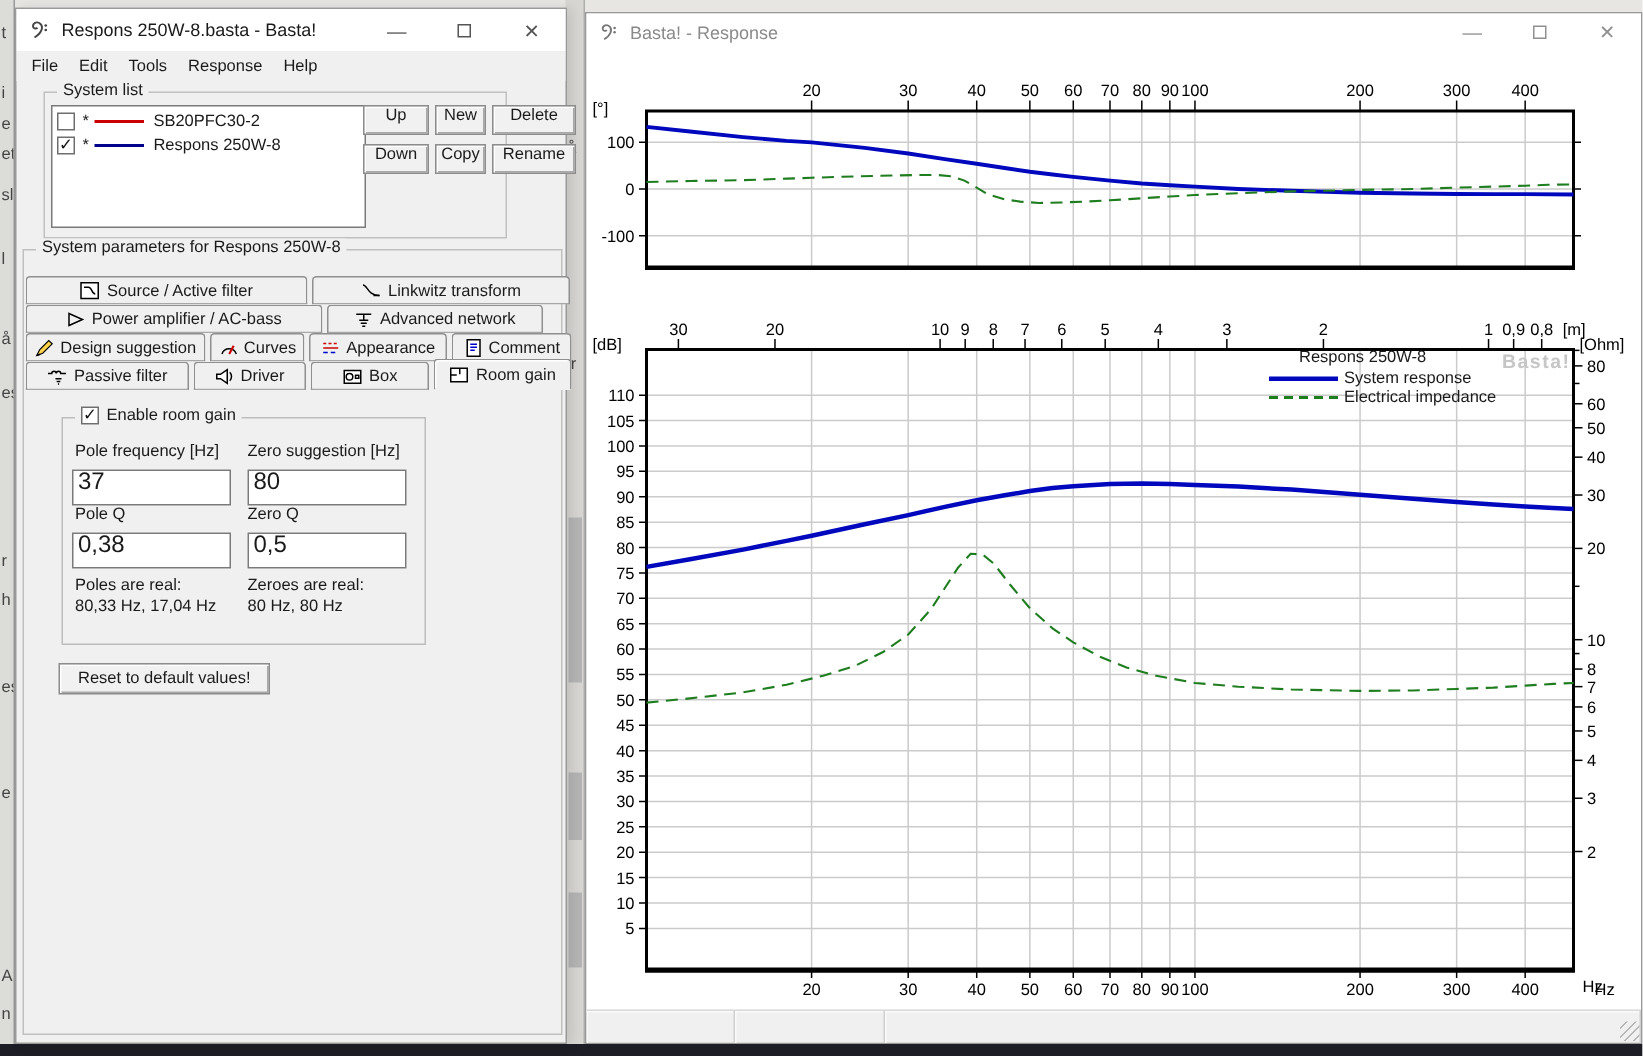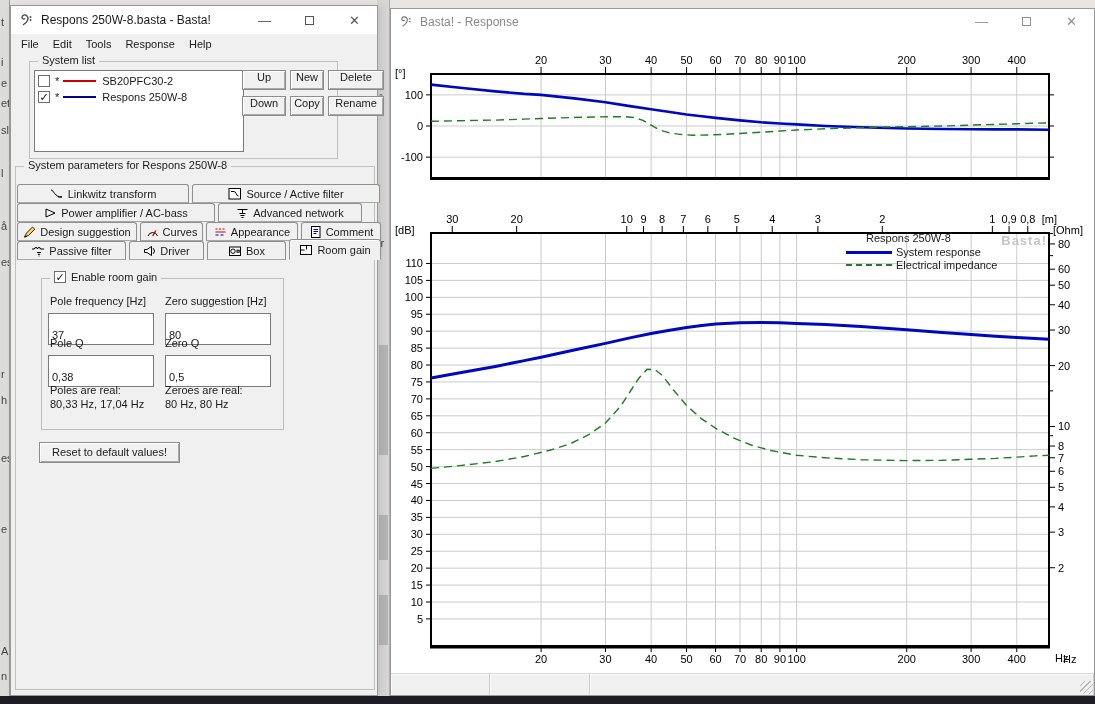--- a/index.html
+++ b/index.html
@@ -47,21 +47,21 @@
 
   .tabrows { position:absolute; left:1px; top:17px; width:366px; }
   .tabrow { display:flex; gap:3px; height:19px; margin-top:0; }
   .tab { border:1px solid #8f8f8f; border-bottom-color:#a7a7a7; border-radius:3px 3px 0 0; background:#f0f0f0; display:flex; align-items:center; justify-content:center; gap:4px; overflow:hidden; white-space:nowrap; }
   .tab svg { flex:0 0 auto; }
   .tab.active { margin-top:-2px; height:21px; border-bottom-color:#f0f0f0; background:#f0f0f0; box-shadow:inset 1px 1px 0 #fff; position:relative; z-index:2; }
 
   #gb-roomgain { left:25px; top:111px; width:243px; height:152px; border-color:#bdbdbd; }
   .rg-check { position:absolute; top:-8px; left:8px; background:#f0f0f0; padding:0 4px; display:flex; align-items:center; gap:5px; }
   .fld-label { position:absolute; }
-  .input { position:absolute; height:24px; background:#fff; border:1px solid #7a7a7a; padding:15px 3px; font-size:11px; line-height:13px; }
+  .input { position:absolute; height:24px; background:#fff; border:1px solid #7a7a7a; padding:1px 3px; font-size:16px; line-height:13px; }
   .real-line { position:absolute; }
 
   #btn-reset { position:absolute; left:23px; top:275px; width:141px; height:21px; line-height:19px; }
   #rg-note { position:absolute; left:31px; top:313px; width:296px; line-height:14px; white-space:pre-line; }
 
   
   #win-resp { left:390px; top:8px; width:705px; height:688px; }
   #win-resp .titlebar { height:25px;align-items:center; }
   .client { position:absolute; left:0; top:25px; width:703px; height:641px; background:#fff; overflow:hidden; }
   #charts { position:absolute; left:0; top:0; }
@@ -155,33 +155,33 @@
     <div class="btn sl-btn" style="left:212px;top:34px;width:44px">Down</div>
     <div class="btn sl-btn" style="left:260px;top:34px;width:34px">Copy</div>
     <div class="btn sl-btn" style="left:298px;top:34px;width:56px">Rename</div>
   </div>
 
   <div class="groupbox" id="gb-params">
     <span class="gb-label">System parameters for Respons 250W-8</span>
 
     <div class="tabrows">
       <div class="tabrow">
+        <div class="tab" style="width:188px">
+          <svg width="14" height="12" viewBox="0 0 14 12">
+              <rect x="1" y="0.5" width="11.5" height="10.5" fill="#fff" stroke="#000"></rect>
+              <path d="M3 3.5 h3 c2.5 0 2 4.5 4.5 4.5" fill="none" stroke="#000"></path>
+            </svg>
+          <span>Source / Active filter</span>
+        </div>
         <div class="tab" style="width:172px">
           <svg width="14" height="12" viewBox="0 0 14 12">
               <path d="M1 2 C4 2 4 9 12 9" fill="none" stroke="#000"></path>
               <path d="M8 9 h4" stroke="#000"></path>
             </svg>
           <span>Linkwitz transform</span>
-        </div>
-        <div class="tab" style="width:188px">
-          <svg width="14" height="12" viewBox="0 0 14 12">
-              <rect x="1" y="0.5" width="11.5" height="10.5" fill="#fff" stroke="#000"></rect>
-              <path d="M3 3.5 h3 c2.5 0 2 4.5 4.5 4.5" fill="none" stroke="#000"></path>
-            </svg>
-          <span>Source / Active filter</span>
         </div>
       </div>
       <div class="tabrow">
         <div class="tab" style="width:198px">
           <svg width="13" height="12" viewBox="0 0 13 12">
               <path d="M2 2 L11 6 L2 10 Z" fill="none" stroke="#000"></path>
             </svg>
           <span>Power amplifier / AC-bass</span>
         </div>
         <div class="tab" style="width:144px">

